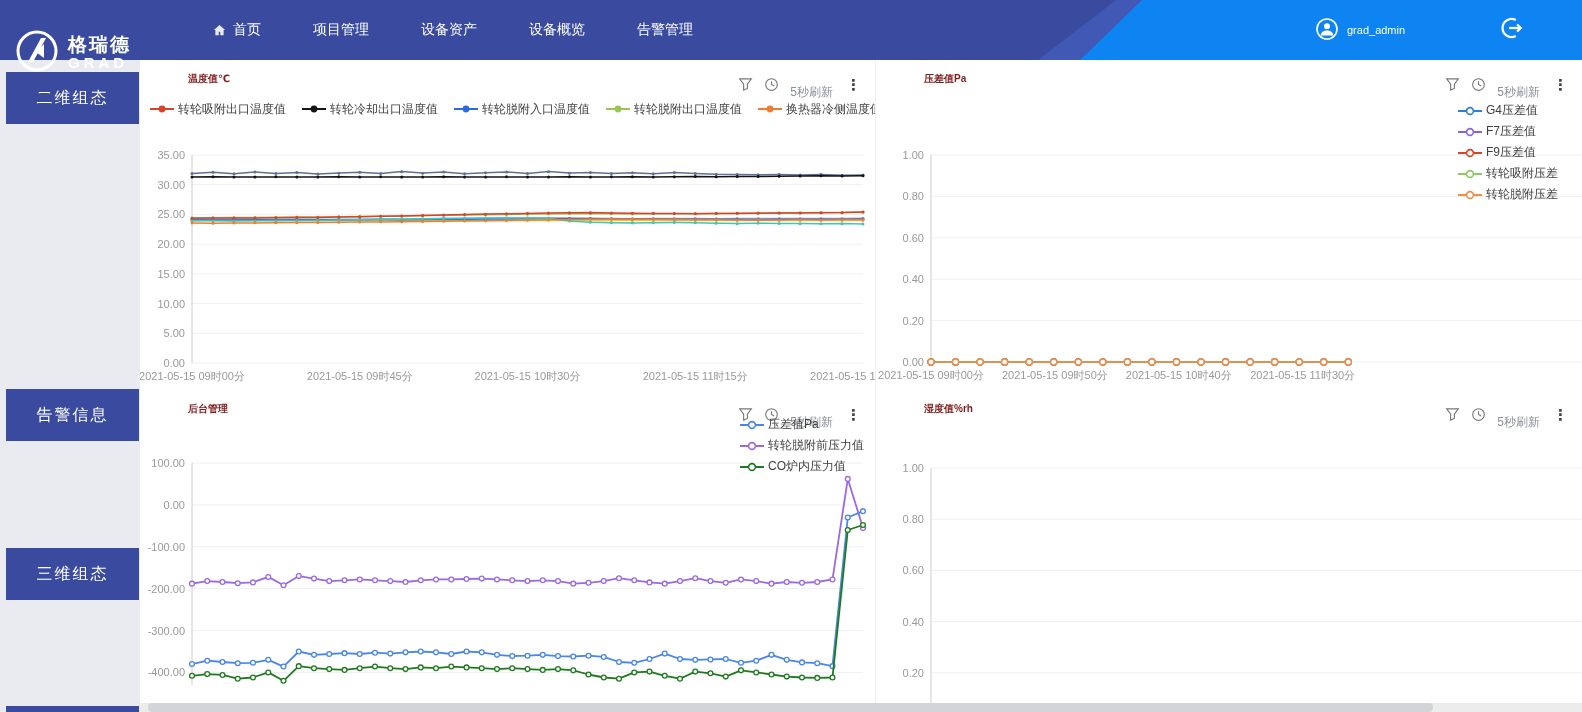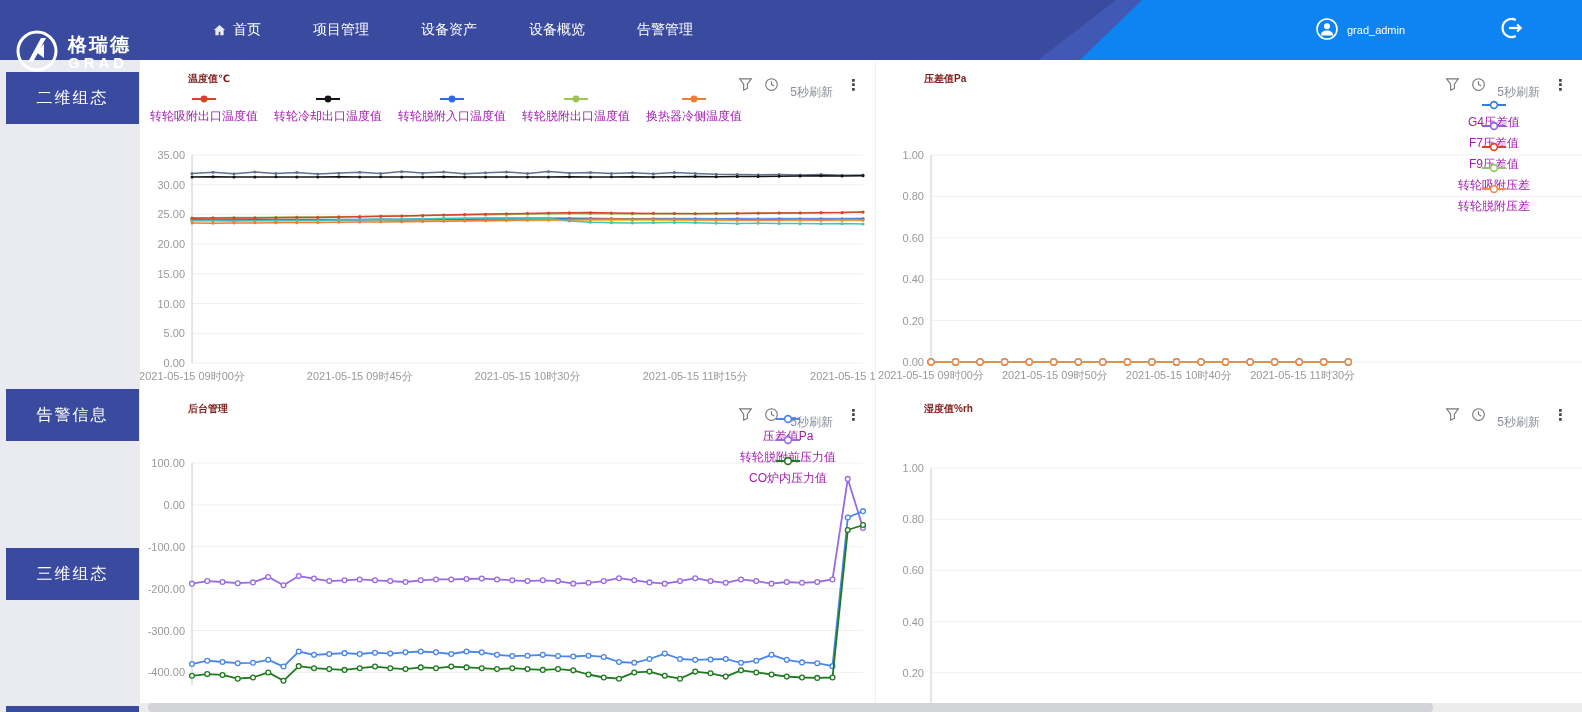--- a/index.html
+++ b/index.html
@@ -40,21 +40,21 @@
   #p4 { left:735px; top:330px; width:707px; height:322px; }
 
   .panel-head { position:relative; height:36px; }
   .panel-title { position:absolute; left:16px; top:12px; font-size:10px; font-weight:bold; color:#7f1d1d;margin-left:32px; }
   .panel-tools { position:absolute; right:12px; top:8px; display:flex; align-items:center; gap:11px; }
   .refresh-label { font-size:12px; color:#8a8f99;margin-top:16px; }
   .dots { font-size:15px; font-weight:bold; color:#444; line-height:1; padding:0 2px; cursor:pointer; }
   .tool-icon { cursor:pointer; display:flex; }
 
   .legend-row { position:relative; height:26px; display:flex; align-items:center; gap:16px; padding-left:10px; white-space:nowrap; }
-  .legend-item { display:flex; align-items:center; gap:4px; font-size:12px; color:#a21caf; cursor:pointer;flex-direction:column; }
+  .legend-item { display:flex; align-items:center; gap:4px; font-size:12px; color:#404040; cursor:pointer; }
 
   .legend-vert { position:absolute; z-index:3; }
   .legend-vert .legend-item { height:21px; white-space:nowrap; }
 
   .chartwrap { position:relative; }
   svg text.tick { font-size:11px; fill:#999; font-family:"Liberation Sans","DejaVu Sans",sans-serif; }
 
   
   .hscroll { position:absolute; left:140px; top:703px; width:1442px; height:9px; background:#ececec; }
   .hscroll-thumb { position:absolute; left:8px; top:0; width:1285px; height:9px; background:#d2d4d7; border-radius:4px; cursor:pointer; }

